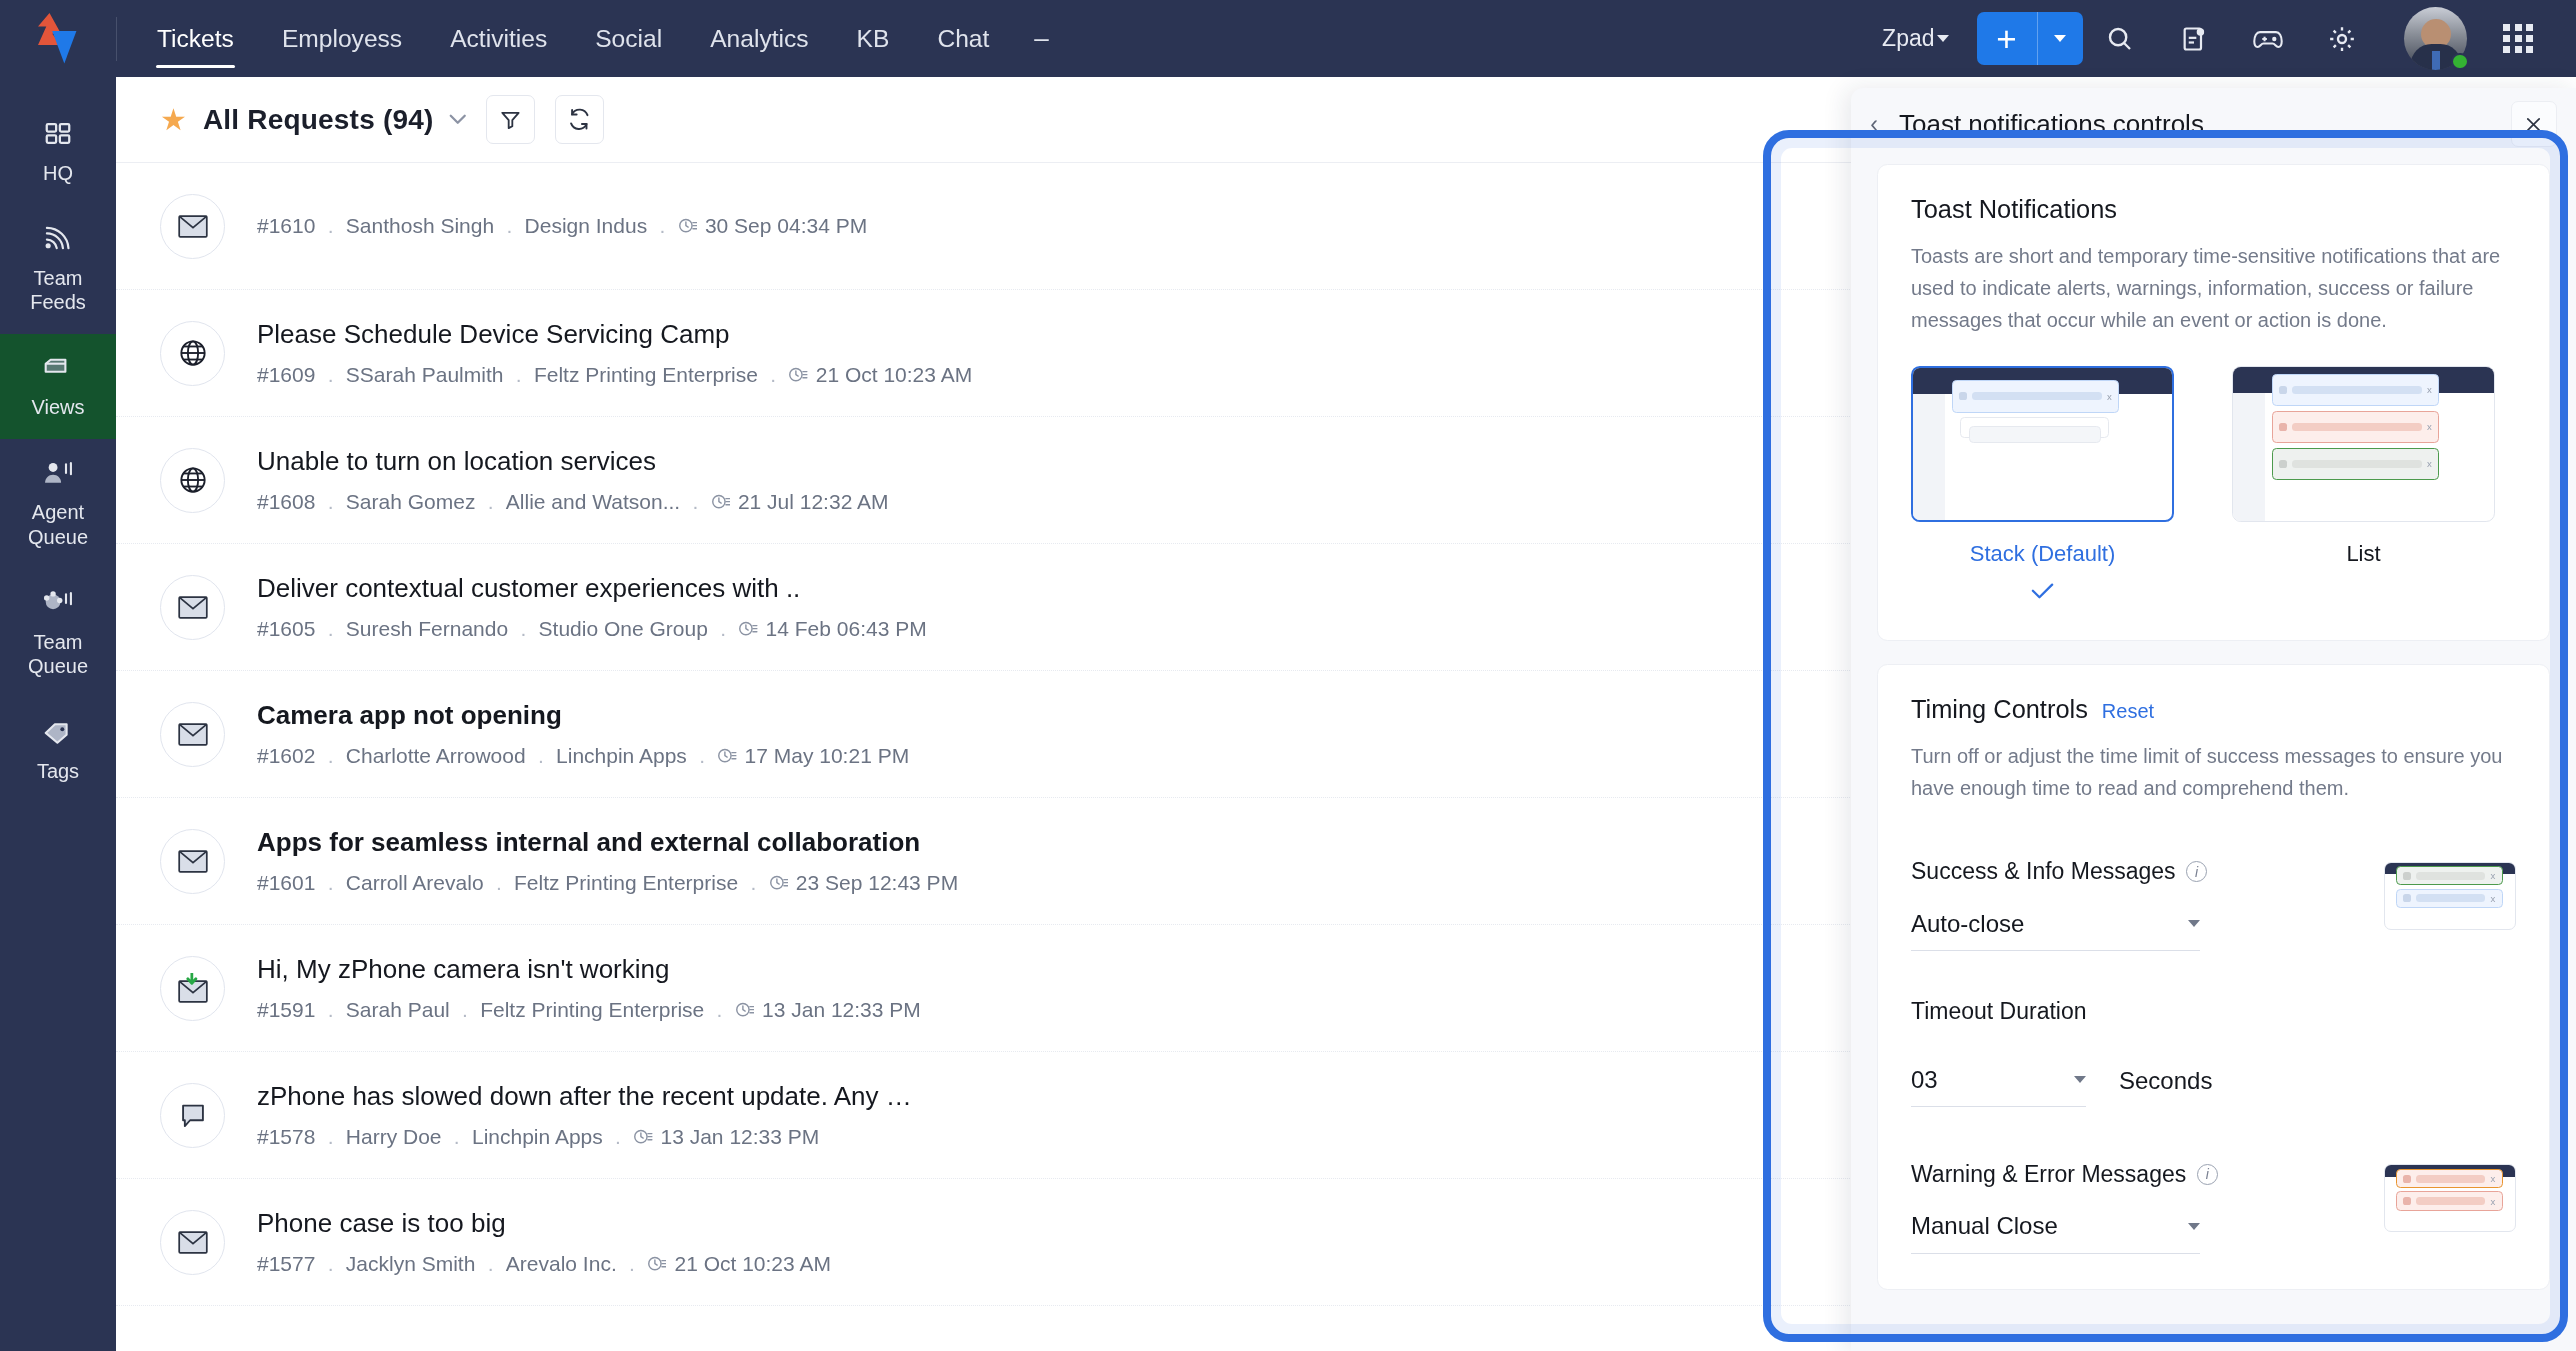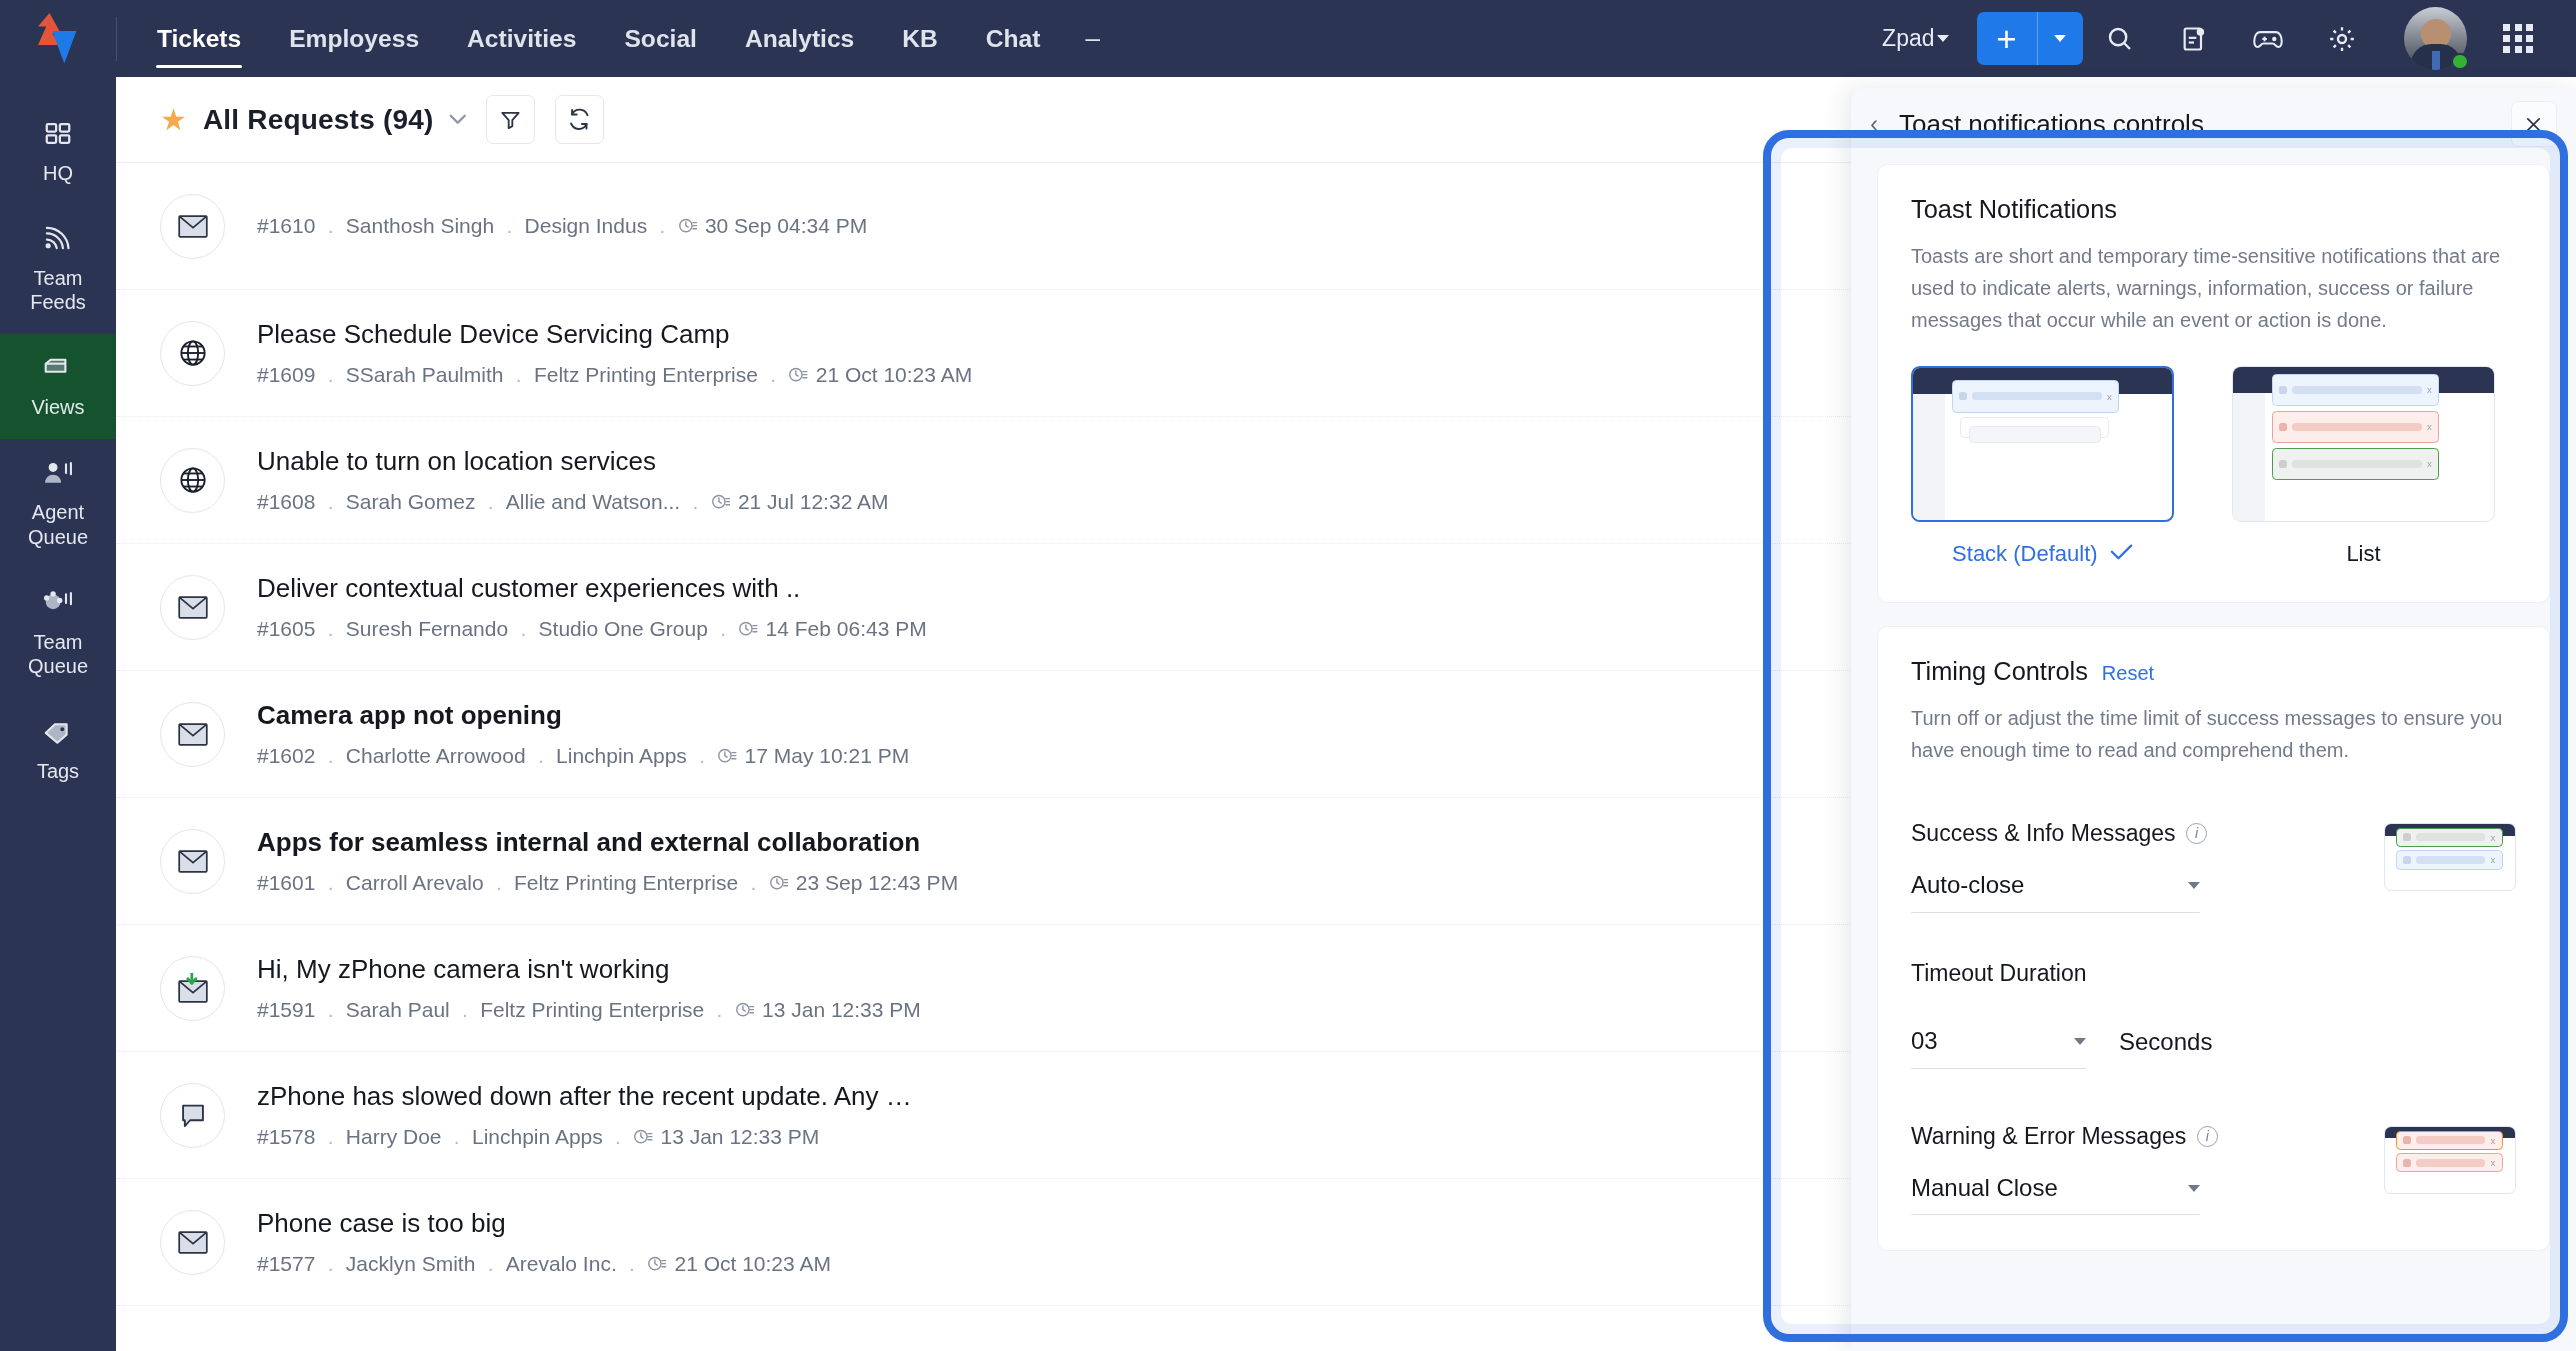--- a/index.html
+++ b/index.html
@@ -19,21 +19,21 @@
   .logo-wrap { width: 116px; height: 77px; display: flex; align-items: center; justify-content: center; }
   .logo { width: 40px; height: 51px; position: relative; }
   .logo .lt { position: absolute; left: 0; top: 0; width: 23px; height: 32px;
     background: #e2553a; clip-path: polygon(50% 0, 100% 65%, 62% 65%, 100% 100%, 0 100%, 36% 42%, 0 42%); }
   .logo .lb { position: absolute; left: 14px; top: 17.5px; width: 24.6px; height: 33px;
     background: #1f79e8; clip-path: polygon(0 0, 100% 0, 50% 100%); }
   .nav-divider { width: 0.9px; height: 44px; background: #47506c; }
   .nav-items { display: flex; align-items: center; height: 77px; margin-left: 16px; }
   .nav-item {
     position: relative; height: 77px; display: flex; align-items: center;
-    padding: 0 24px; color: #dfe3ec; font-size: 24.6px; cursor: pointer; white-space: nowrap; font-weight: bold;
+    padding: 0 24px; color: #dfe3ec; font-size: 24.6px; cursor: pointer; white-space: nowrap;
   }
   .nav-item.active { color: #ffffff; }
   .nav-item.active::after {
     content: ""; position: absolute; left: 23px; right: 23px; bottom: 8.8px;
     height: 3.5px; background: #ffffff; border-radius: 1.8px;
   }
   .nav-more { color: #dfe3ec; padding: 0 21px; font-size: 26px; cursor: pointer; }
   .nav-right { margin-left: auto; display: flex; align-items: center; padding-right: 21px; }
   .zpad { color: #e7eaf2; font-size: 23px; display: flex; align-items: center; gap: 2px; cursor: pointer; margin-right: 28px; }
   .caret-dn { width: 0; height: 0; border-left: 6.1px solid transparent; border-right: 6.1px solid transparent; border-top: 7px solid currentColor; }
@@ -129,21 +129,21 @@
   .toast-blue { position: absolute; background: #eef4fe; border: 0.9px solid #bfd6f7; border-radius: 4.4px; display: flex; align-items: center; padding: 0 6.1px; gap: 5.3px; }
   .toast-red { position: absolute; background: #fdeeeb; border: 0.9px solid #e8a499; border-radius: 4.4px; display: flex; align-items: center; padding: 0 6.1px; gap: 5.3px; }
   .toast-green { position: absolute; background: #eef1ef; border: 0.9px solid #4c9a4c; border-radius: 4.4px; display: flex; align-items: center; padding: 0 6.1px; gap: 5.3px; }
   .toast-plain { position: absolute; background: #fff; border: 0.9px solid #e6e9ef; border-radius: 4.4px; }
   .tdot { width: 8px; height: 8px; border-radius: 2.6px; background: #c9d6ea; flex: none; }
   .tdot.r { background: #e9b4ab; } .tdot.g { background: #ccd0cd; }
   .tbar { height: 8px; border-radius: 3.5px; background: #d3e0f3; flex: 1; }
   .tbar.r { background: #f3cdc4; } .tbar.g { background: #dfe2df; }
   .tx { font-size: 9.6px; color: #9aa2b1; flex: none; }
   .tile-label { text-align: center; margin-top: 19.3px; font-size: 22px; color: #15181f; display: flex; align-items: center; justify-content: center; gap: 12.3px; }
-  .tile-label.selected { color: #2f6fe0; }
+  .tile-label.selected { color: #2f6fe0; flex-direction: column; }
 
   
   .frow { display: flex; align-items: flex-start; margin-top: 7px; }
   .fleft { flex: 1; min-width: 0; }
   .flabel { font-size: 23px; color: #15181f; display: flex; align-items: center; gap: 10.5px; margin-bottom: 24.6px; }
   .info-i {
     width: 21px; height: 21px; border-radius: 50%; border: 1.3px solid #9aa2b1; color: #7a8192;
     font-size: 14px; display: inline-flex; align-items: center; justify-content: center; font-style: italic; cursor: pointer;
   }
   .select {

